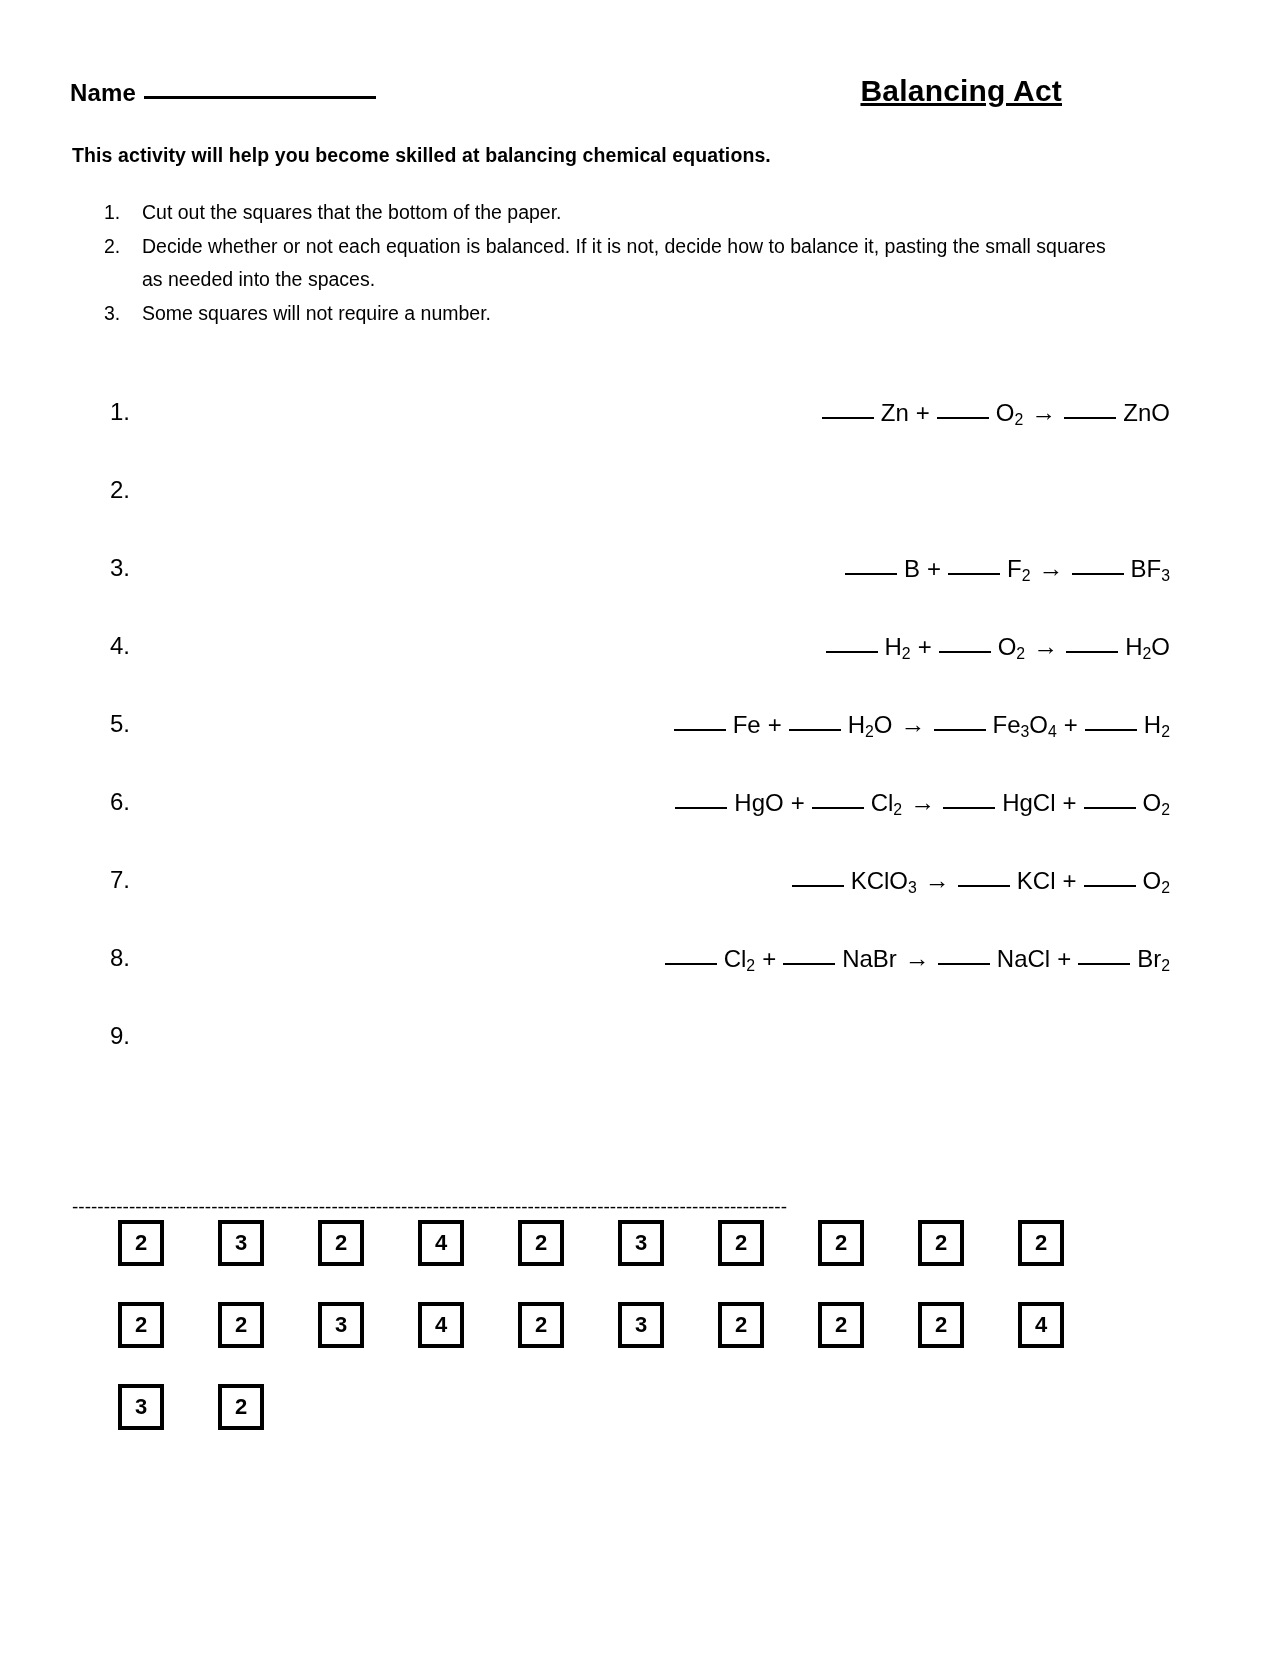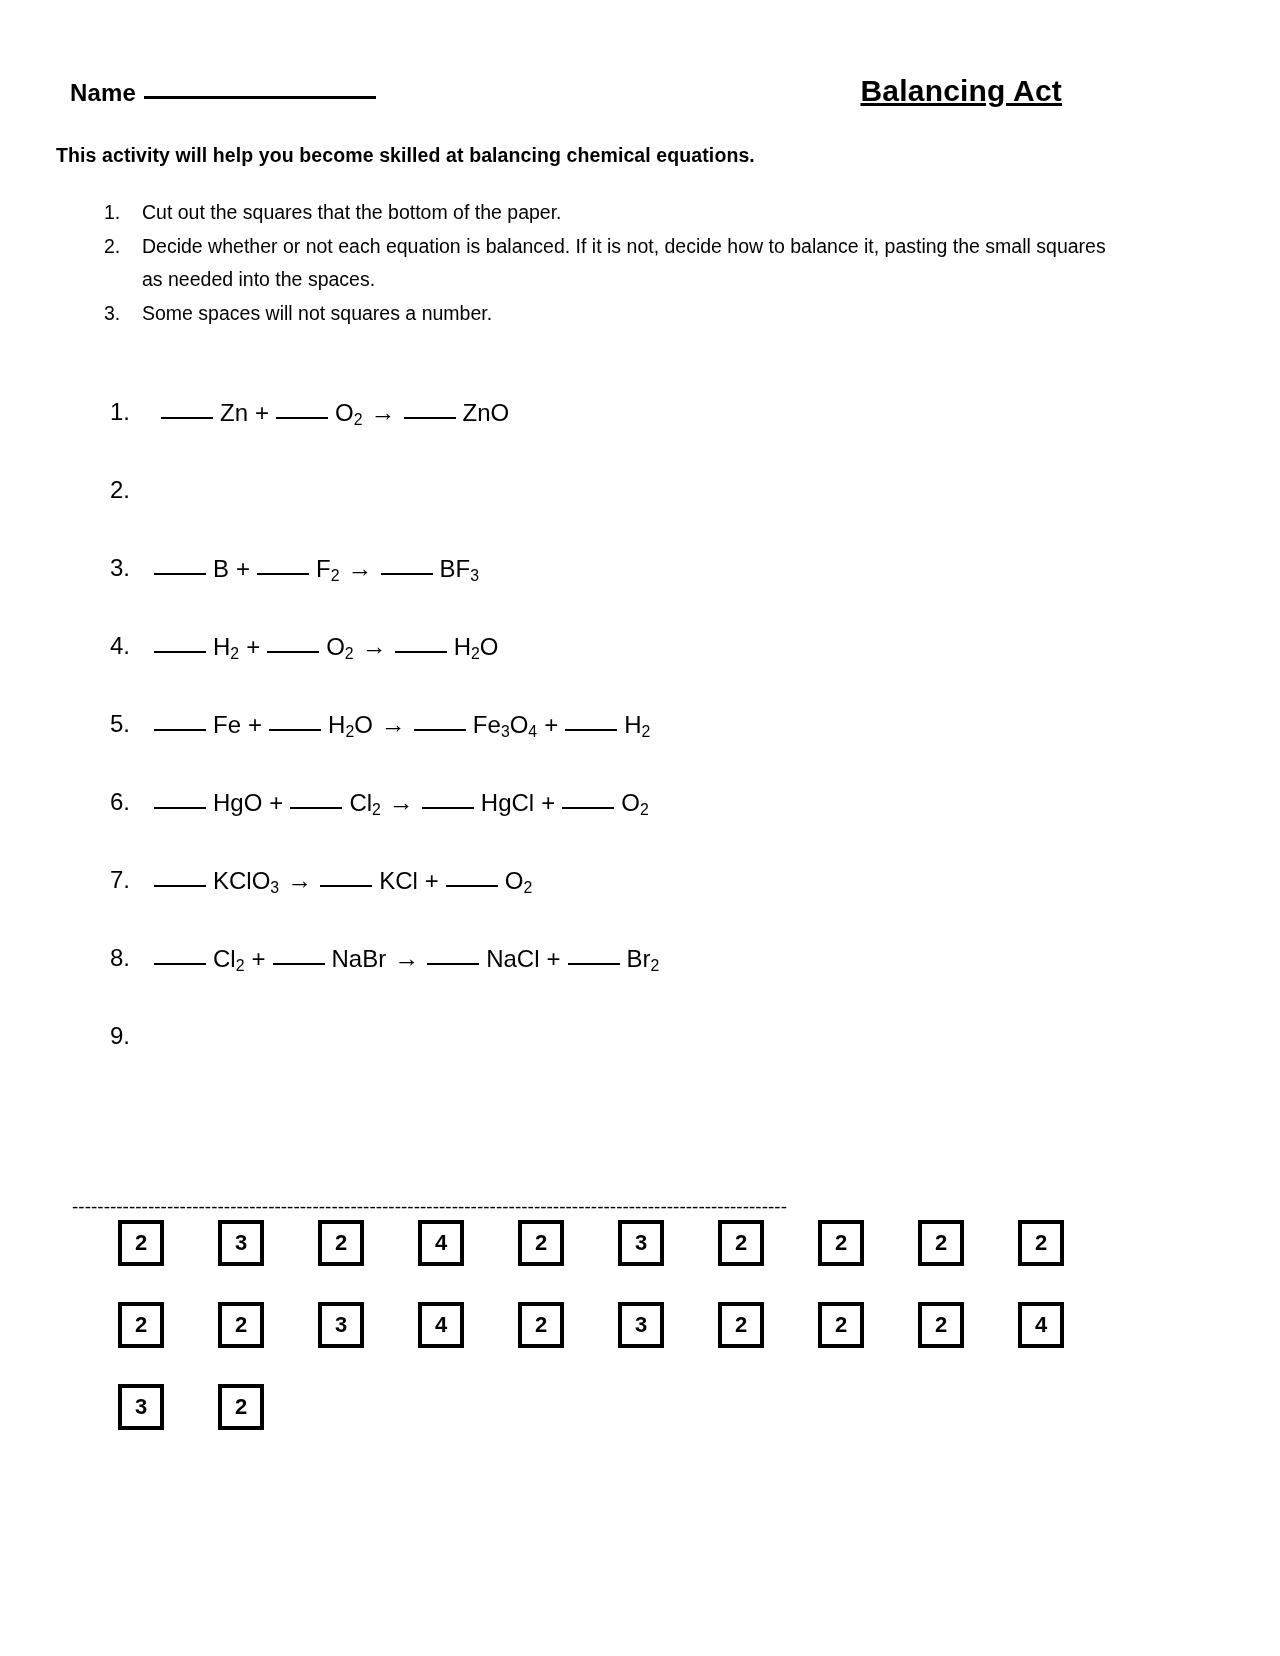--- a/index.html
+++ b/index.html
@@ -52,21 +52,21 @@
     font-weight: bold;
     letter-spacing: 0.2px;
     white-space: nowrap;
     padding-right: 148px;
     text-decoration: underline;
   }
 
   
   .lead {
     position: absolute;
-    left: 56px;
+    left: 72px;
     top: 144px;
     font-size: 19.5px;
     font-weight: bold;
     letter-spacing: 0.1px;
   }
 
   
   .instructions {
     position: absolute;
     left: 104px;
@@ -105,20 +105,21 @@
   .eq-num {
     width: 44px;
     flex: 0 0 44px;
   }
   .eq-num.wide {
     width: 110px;
     flex: 0 0 110px;
   }
   .eq-body {
     flex: 1 1 auto;
+    text-align: right;
   }
   .blank {
     display: inline-block;
     width: 52px;
     border-bottom: 2px solid #000;
     vertical-align: 2px;
   }
   .blank.tight {
     margin-right: 0;
   }
@@ -193,21 +194,21 @@
     <div class="instr-row">
       <span class="instr-num">1.</span>
       <span class="instr-text">Cut out the squares that the bottom of the paper.</span>
     </div>
     <div class="instr-row">
       <span class="instr-num">2.</span>
       <span class="instr-text">Decide whether or not each equation is balanced.  If it is not, decide how to balance it, pasting the small squares as needed into the spaces.</span>
     </div>
     <div class="instr-row">
       <span class="instr-num">3.</span>
-      <span class="instr-text">Some spaces will not squares a number.</span>
+      <span class="instr-text">Some squares will not require a number.</span>
     </div>
   </div>
 
   <div class="equations">
 
     <div class="eq-row">
       <span class="eq-num">1.</span>
       <span class="eq-body">
         <span class="sp"></span><span class="blank"></span><span class="sp"></span>Zn<span class="sp"></span>+<span class="sp"></span><span class="blank"></span><span class="sp"></span>O<sub>2</sub><span class="sp"></span><span class="arrow">→</span><span class="sp"></span><span class="blank"></span><span class="sp"></span>ZnO
       </span>

